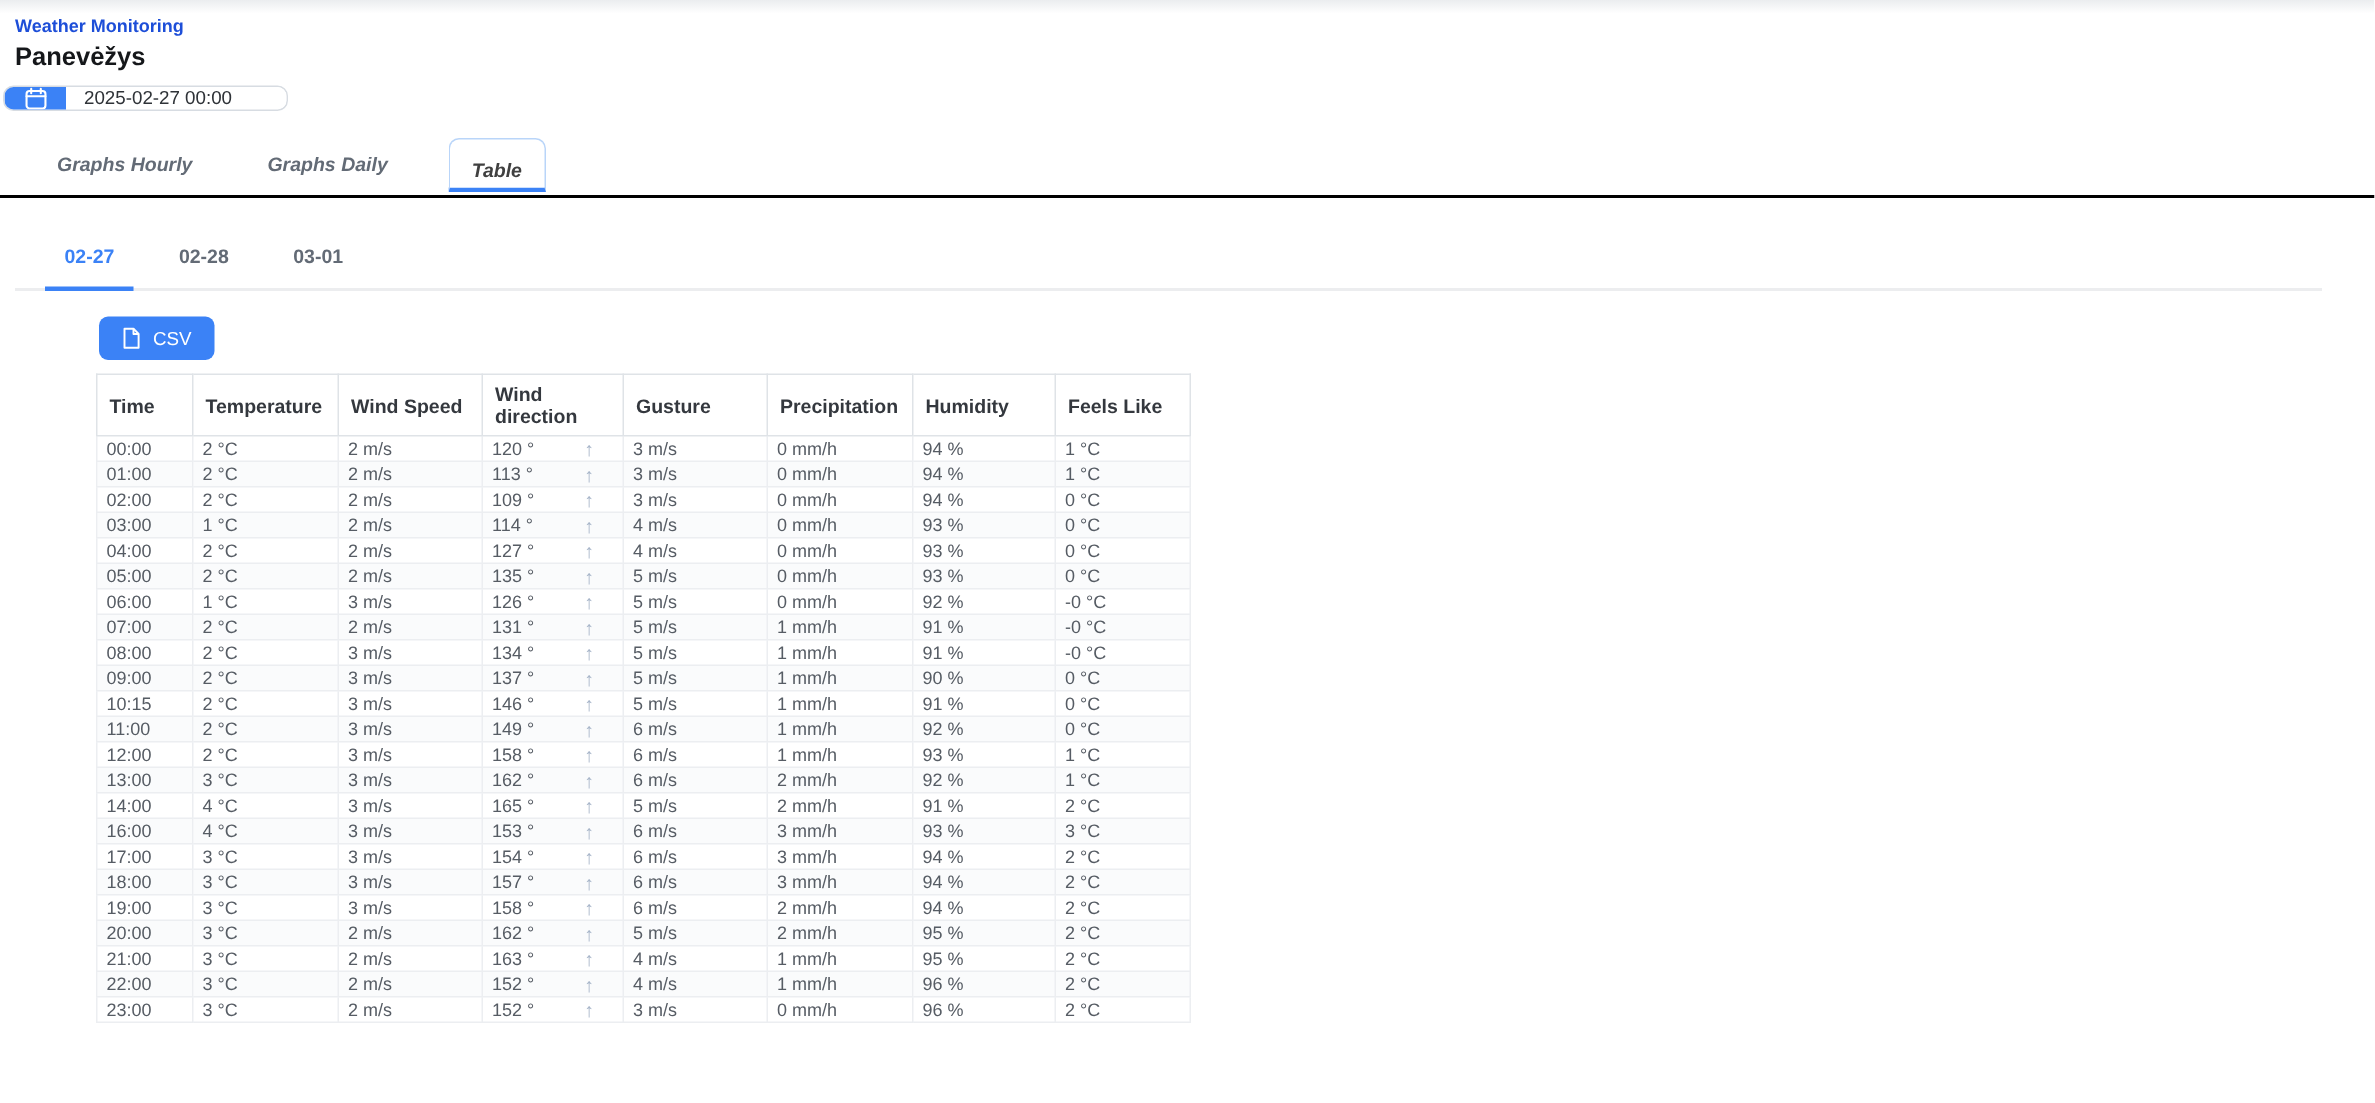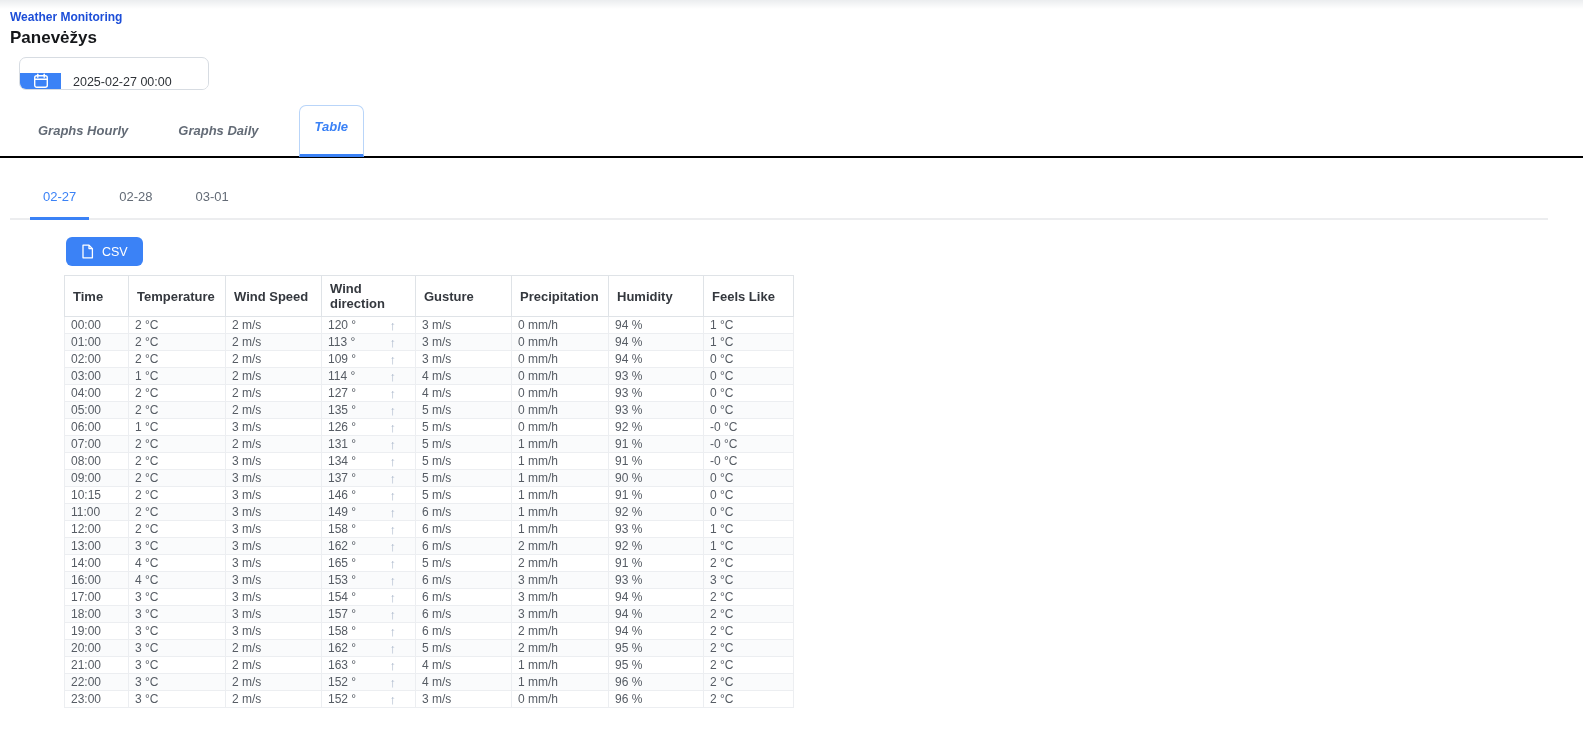--- a/index.html
+++ b/index.html
@@ -6,38 +6,38 @@
   html, body { margin: 0; padding: 0; background: #fff; font-family: "Liberation Sans", sans-serif; }
   body { width: 1583px; height: 735px; overflow: hidden; position: relative; }
 
   .top-fade { position: absolute; top: 0; left: 0; right: 0; height: 9px;
     background: linear-gradient(#ebedef, rgba(255,255,255,0)); pointer-events: none; }
 
   .page-title { font-size: 12px; font-weight: bold; color: #1d4ed8; margin: 10px 4px 0 10px; }
   .city-title { font-size: 17px; font-weight: bold; color: #15171a; margin: 4px 0 0 10px; }
 
   
-  .date-group { display: flex; align-items: flex-end; margin: 9px 0 0 19px; height: 33px;
+  .date-group { display: flex; align-items: flex-start; margin: 9px 0 0 2px; height: 17px;
     width: 190px; border: 1px solid #d7dce2; border-radius: 7px; overflow: hidden; background: #fff; }
   .cal-btn { width: 41px; border: none; background: #3b82f6; color: #fff; display: flex;
     align-items: center; justify-content: center; cursor: pointer; padding: 0; }
   .date-input { border: none; outline: none; padding: 0 12px; font-size: 12.5px; color: #2f3338;
     width: 147px; font-family: "Liberation Sans", sans-serif; }
 
   
   .main-tabs { display: flex; align-items: center; margin-top: 15px; border-bottom: 2px solid #000000;
     padding-left: 13px; font-style: italic; }
   .main-tab { font-size: 13px; font-weight: bold; color: #636b76; padding: 13px 10px; margin: 0 15px;
     cursor: pointer; white-space: nowrap; }
-  .main-tab.active { color: #3b82f6; border: 1px solid #b9d5f9; border-bottom: 3px solid #3b82f6;
-    border-radius: 7px 7px 0 0; margin-bottom: -1px; padding: 13px 15px 20px; background: #fff; }
+  .main-tab.active { color: #404040; border: 1px solid #b9d5f9; border-bottom: 3px solid #3b82f6;
+    border-radius: 7px 7px 0 0; margin-bottom: -1px; padding: 13px 15px 4px; background: #fff; }
 
   
   .day-tabs { display: flex; margin: 31px 35px 0 10px; border-bottom: 2px solid #ecedef; }
-  .day-tab { font-size: 13px; font-weight: normal; color: #636b76; padding: 0 13px 13px; margin-right: 17px;
+  .day-tab { font-size: 13px; font-weight: bold; color: #636b76; padding: 0 13px 13px; margin-right: 17px;
     cursor: pointer; }
   .day-tab:first-child { margin-left: 20px; }
   .day-tab.active { color: #3b82f6; border-bottom: 3px solid #3b82f6; margin-bottom: -2px; }
 
   
   .content { margin: 17px 0 0 64px; }
   .csv-btn { display: inline-flex; align-items: center; gap: 8px; background: #3b82f6; color: #ffffff;
     border: none; border-radius: 6px; padding: 7px 15px; font-size: 12.5px; cursor: pointer;
     font-family: "Liberation Sans", sans-serif; margin-left: 2px; }
 

